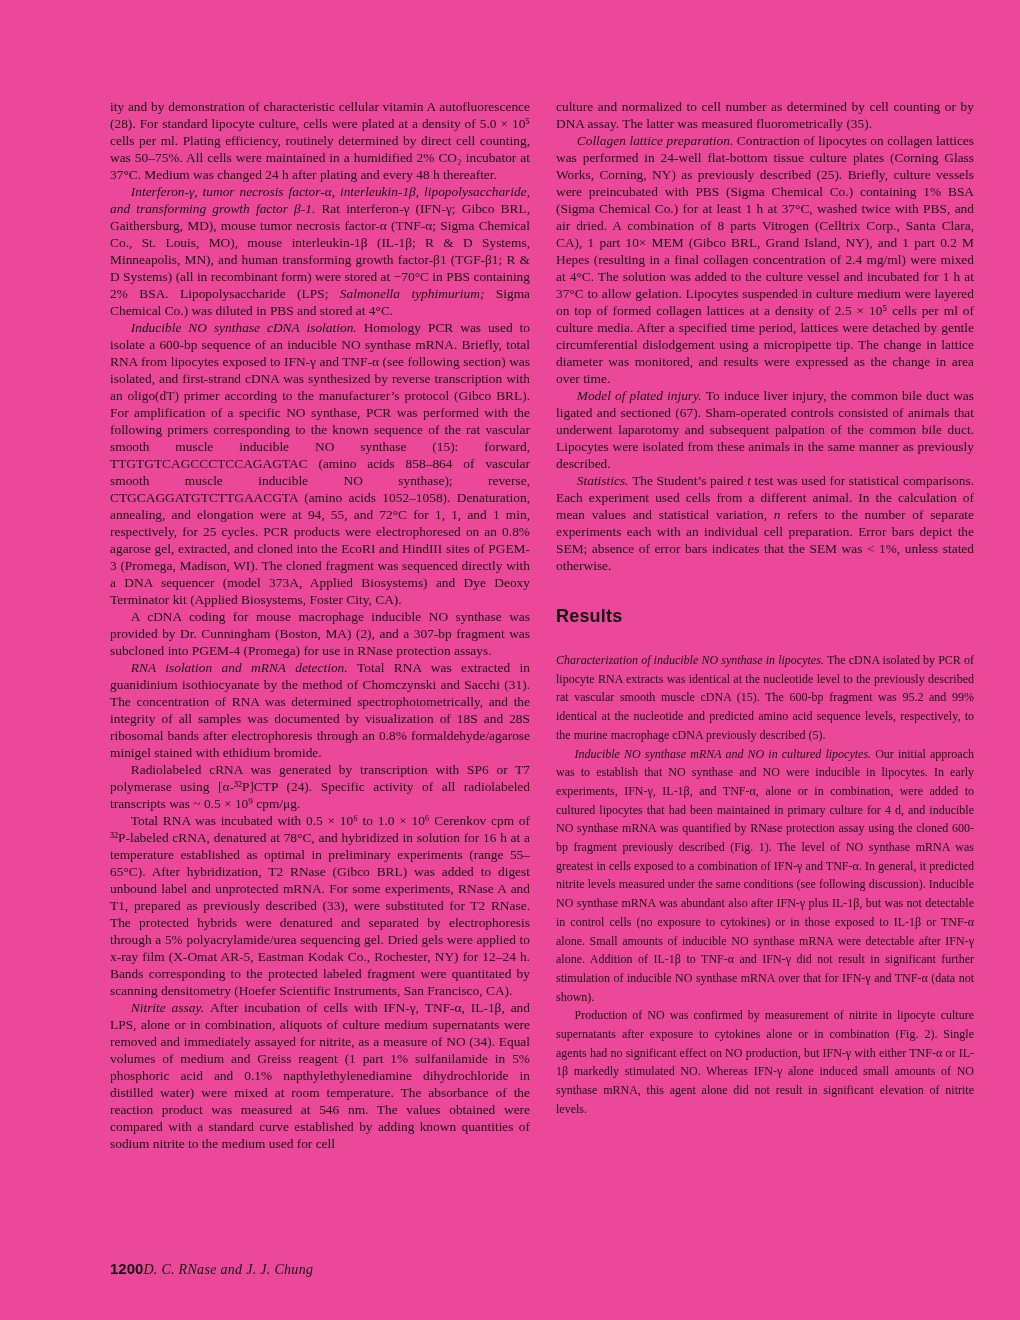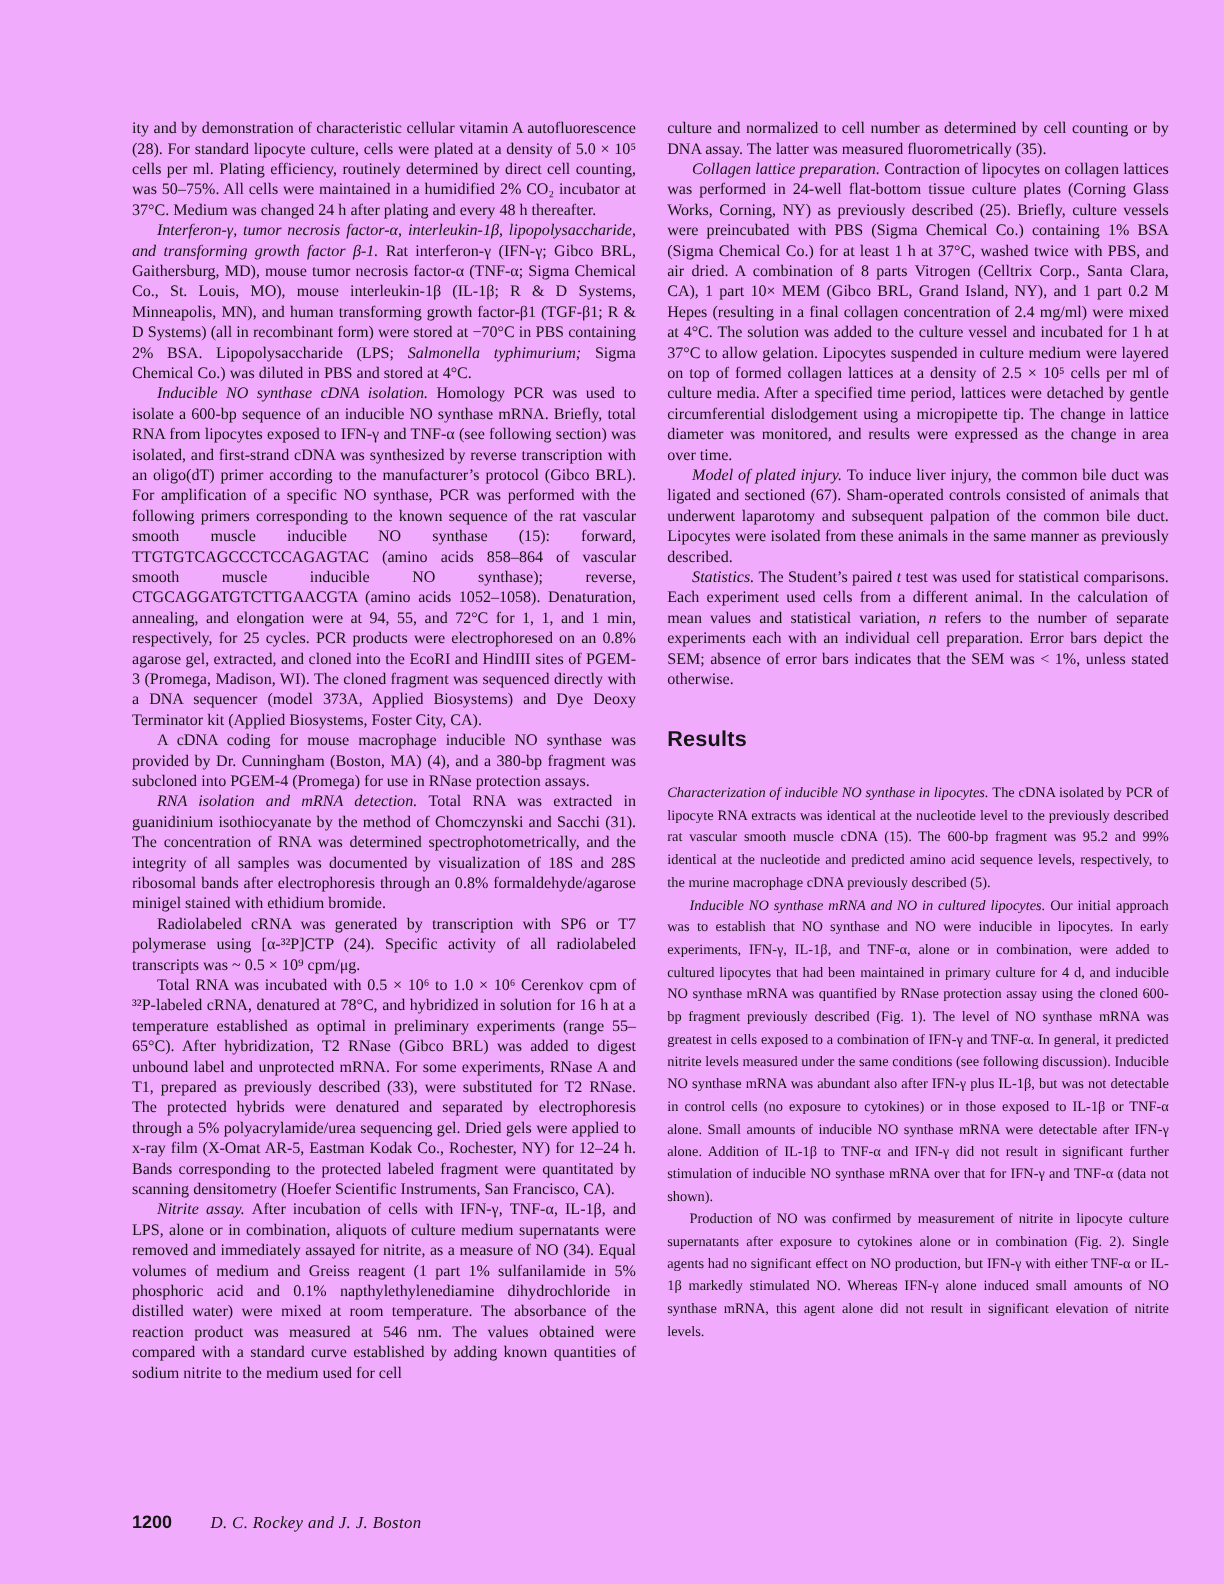--- a/index.html
+++ b/index.html
@@ -1,21 +1,21 @@
 <!DOCTYPE html>
 <html><head>
 <meta charset="utf-8">
 <style>
   html, body { margin: 0; padding: 0; }
   body { background: #ffffff; }
   .page {
     position: relative;
     width: 1020px;
     height: 1320px;
-    background: #f0abfc;
+    background: #ec4899;
     color: #151515;
     overflow: hidden;
   }
   .col {
     position: absolute;
     top: 98px;
   }
   .col-left  { left: 110px; width: 420px; }
   .col-right { left: 556px; width: 418px; }
   .methods {
@@ -39,21 +39,20 @@
     font-weight: 700;
     letter-spacing: 0.2px;
     margin: 32px 0 24px 0;
   }
   .footer {
     position: absolute;
     left: 110px;
     top: 1260px;
     display: flex;
     align-items: baseline;
-    gap: 32px;
   }
   .page-num {
     font-family: "Liberation Sans", sans-serif;
     font-size: 15px;
     font-weight: 700;
   }
   .authors {
     font-family: "Liberation Serif", "DejaVu Serif", serif;
     font-size: 14px;
     font-style: italic;
@@ -62,21 +61,21 @@
 </style>
 </head>
 <body>
 
 <div class="page">
 
   <div class="col col-left methods">
       <p class="para"><span class="">ity and by demonstration of characteristic cellular vitamin A autofluorescence (28). For standard lipocyte culture, cells were plated at a density of 5.0 × 10⁵ cells per ml. Plating efficiency, routinely determined by direct cell counting, was 50–75%. All cells were maintained in a humidified 2% CO₂ incubator at 37°C. Medium was changed 24 h after plating and every 48 h thereafter.</span></p>
       <p class="para indent"><span class="it">Interferon-γ, tumor necrosis factor-α, interleukin-1β, lipopolysaccharide, and transforming growth factor β-1. </span><span class="">Rat interferon-γ (IFN-γ; Gibco BRL, Gaithersburg, MD), mouse tumor necrosis factor-α (TNF-α; Sigma Chemical Co., St. Louis, MO), mouse interleukin-1β (IL-1β; R &amp; D Systems, Minneapolis, MN), and human transforming growth factor-β1 (TGF-β1; R &amp; D Systems) (all in recombinant form) were stored at −70°C in PBS containing 2% BSA. Lipopolysaccharide (LPS; </span><span class="it">Salmonella typhimurium; </span><span class="">Sigma Chemical Co.) was diluted in PBS and stored at 4°C.</span></p>
       <p class="para indent"><span class="it">Inducible NO synthase cDNA isolation. </span><span class="">Homology PCR was used to isolate a 600-bp sequence of an inducible NO synthase mRNA. Briefly, total RNA from lipocytes exposed to IFN-γ and TNF-α (see following section) was isolated, and first-strand cDNA was synthesized by reverse transcription with an oligo(dT) primer according to the manufacturer’s protocol (Gibco BRL). For amplification of a specific NO synthase, PCR was performed with the following primers corresponding to the known sequence of the rat vascular smooth muscle inducible NO synthase (15): forward, TTGTGTCAGCCCTCCAGAGTAC (amino acids 858–864 of vascular smooth muscle inducible NO synthase); reverse, CTGCAGGATGTCTTGAACGTA (amino acids 1052–1058). Denaturation, annealing, and elongation were at 94, 55, and 72°C for 1, 1, and 1 min, respectively, for 25 cycles. PCR products were electrophoresed on an 0.8% agarose gel, extracted, and cloned into the EcoRI and HindIII sites of PGEM-3 (Promega, Madison, WI). The cloned fragment was sequenced directly with a DNA sequencer (model 373A, Applied Biosystems) and Dye Deoxy Terminator kit (Applied Biosystems, Foster City, CA).</span></p>
-      <p class="para indent"><span class="">A cDNA coding for mouse macrophage inducible NO synthase was provided by Dr. Cunningham (Boston, MA) (4), and a 380-bp fragment was subcloned into PGEM-4 (Promega) for use in RNase protection assays.</span></p>
+      <p class="para indent"><span class="">A cDNA coding for mouse macrophage inducible NO synthase was provided by Dr. Cunningham (Boston, MA) (2), and a 307-bp fragment was subcloned into PGEM-4 (Promega) for use in RNase protection assays.</span></p>
       <p class="para indent"><span class="it">RNA isolation and mRNA detection. </span><span class="">Total RNA was extracted in guanidinium isothiocyanate by the method of Chomczynski and Sacchi (31). The concentration of RNA was determined spectrophotometrically, and the integrity of all samples was documented by visualization of 18S and 28S ribosomal bands after electrophoresis through an 0.8% formaldehyde/agarose minigel stained with ethidium bromide.</span></p>
       <p class="para indent"><span class="">Radiolabeled cRNA was generated by transcription with SP6 or T7 polymerase using [α-³²P]CTP (24). Specific activity of all radiolabeled transcripts was ~ 0.5 × 10⁹ cpm/μg.</span></p>
       <p class="para indent"><span class="">Total RNA was incubated with 0.5 × 10⁶ to 1.0 × 10⁶ Cerenkov cpm of ³²P-labeled cRNA, denatured at 78°C, and hybridized in solution for 16 h at a temperature established as optimal in preliminary experiments (range 55–65°C). After hybridization, T2 RNase (Gibco BRL) was added to digest unbound label and unprotected mRNA. For some experiments, RNase A and T1, prepared as previously described (33), were substituted for T2 RNase. The protected hybrids were denatured and separated by electrophoresis through a 5% polyacrylamide/urea sequencing gel. Dried gels were applied to x-ray film (X-Omat AR-5, Eastman Kodak Co., Rochester, NY) for 12–24 h. Bands corresponding to the protected labeled fragment were quantitated by scanning densitometry (Hoefer Scientific Instruments, San Francisco, CA).</span></p>
       <p class="para indent"><span class="it">Nitrite assay. </span><span class="">After incubation of cells with IFN-γ, TNF-α, IL-1β, and LPS, alone or in combination, aliquots of culture medium supernatants were removed and immediately assayed for nitrite, as a measure of NO (34). Equal volumes of medium and Greiss reagent (1 part 1% sulfanilamide in 5% phosphoric acid and 0.1% napthylethylenediamine dihydrochloride in distilled water) were mixed at room temperature. The absorbance of the reaction product was measured at 546 nm. The values obtained were compared with a standard curve established by adding known quantities of sodium nitrite to the medium used for cell</span></p>
     </div>
 
   <div class="col col-right">
     <div class="methods">
         <p class="para"><span class="">culture and normalized to cell number as determined by cell counting or by DNA assay. The latter was measured fluorometrically (35).</span></p>
         <p class="para indent"><span class="it">Collagen lattice preparation. </span><span class="">Contraction of lipocytes on collagen lattices was performed in 24-well flat-bottom tissue culture plates (Corning Glass Works, Corning, NY) as previously described (25). Briefly, culture vessels were preincubated with PBS (Sigma Chemical Co.) containing 1% BSA (Sigma Chemical Co.) for at least 1 h at 37°C, washed twice with PBS, and air dried. A combination of 8 parts Vitrogen (Celltrix Corp., Santa Clara, CA), 1 part 10× MEM (Gibco BRL, Grand Island, NY), and 1 part 0.2 M Hepes (resulting in a final collagen concentration of 2.4 mg/ml) were mixed at 4°C. The solution was added to the culture vessel and incubated for 1 h at 37°C to allow gelation. Lipocytes suspended in culture medium were layered on top of formed collagen lattices at a density of 2.5 × 10⁵ cells per ml of culture media. After a specified time period, lattices were detached by gentle circumferential dislodgement using a micropipette tip. The change in lattice diameter was monitored, and results were expressed as the change in area over time.</span></p>
@@ -86,16 +85,16 @@
     <h2 class="results-heading">Results</h2>
     <div class="results">
         <p class="para"><span class="it">Characterization of inducible NO synthase in lipocytes. </span><span class="">The cDNA isolated by PCR of lipocyte RNA extracts was identical at the nucleotide level to the previously described rat vascular smooth muscle cDNA (15). The 600-bp fragment was 95.2 and 99% identical at the nucleotide and predicted amino acid sequence levels, respectively, to the murine macrophage cDNA previously described (5).</span></p>
         <p class="para indent"><span class="it">Inducible NO synthase mRNA and NO in cultured lipocytes. </span><span class="">Our initial approach was to establish that NO synthase and NO were inducible in lipocytes. In early experiments, IFN-γ, IL-1β, and TNF-α, alone or in combination, were added to cultured lipocytes that had been maintained in primary culture for 4 d, and inducible NO synthase mRNA was quantified by RNase protection assay using the cloned 600-bp fragment previously described (Fig. 1). The level of NO synthase mRNA was greatest in cells exposed to a combination of IFN-γ and TNF-α. In general, it predicted nitrite levels measured under the same conditions (see following discussion). Inducible NO synthase mRNA was abundant also after IFN-γ plus IL-1β, but was not detectable in control cells (no exposure to cytokines) or in those exposed to IL-1β or TNF-α alone. Small amounts of inducible NO synthase mRNA were detectable after IFN-γ alone. Addition of IL-1β to TNF-α and IFN-γ did not result in significant further stimulation of inducible NO synthase mRNA over that for IFN-γ and TNF-α (data not shown).</span></p>
         <p class="para indent"><span class="">Production of NO was confirmed by measurement of nitrite in lipocyte culture supernatants after exposure to cytokines alone or in combination (Fig. 2). Single agents had no significant effect on NO production, but IFN-γ with either TNF-α or IL-1β markedly stimulated NO. Whereas IFN-γ alone induced small amounts of NO synthase mRNA, this agent alone did not result in significant elevation of nitrite levels.</span></p>
       </div>
   </div>
 
   <div class="footer">
     <span class="page-num">1200</span>
-    <span class="authors">D. C. Rockey and J. J. Boston</span>
+    <span class="authors">D. C. RNase and J. J. Chung</span>
   </div>
 
 </div>
 
 </body></html>

